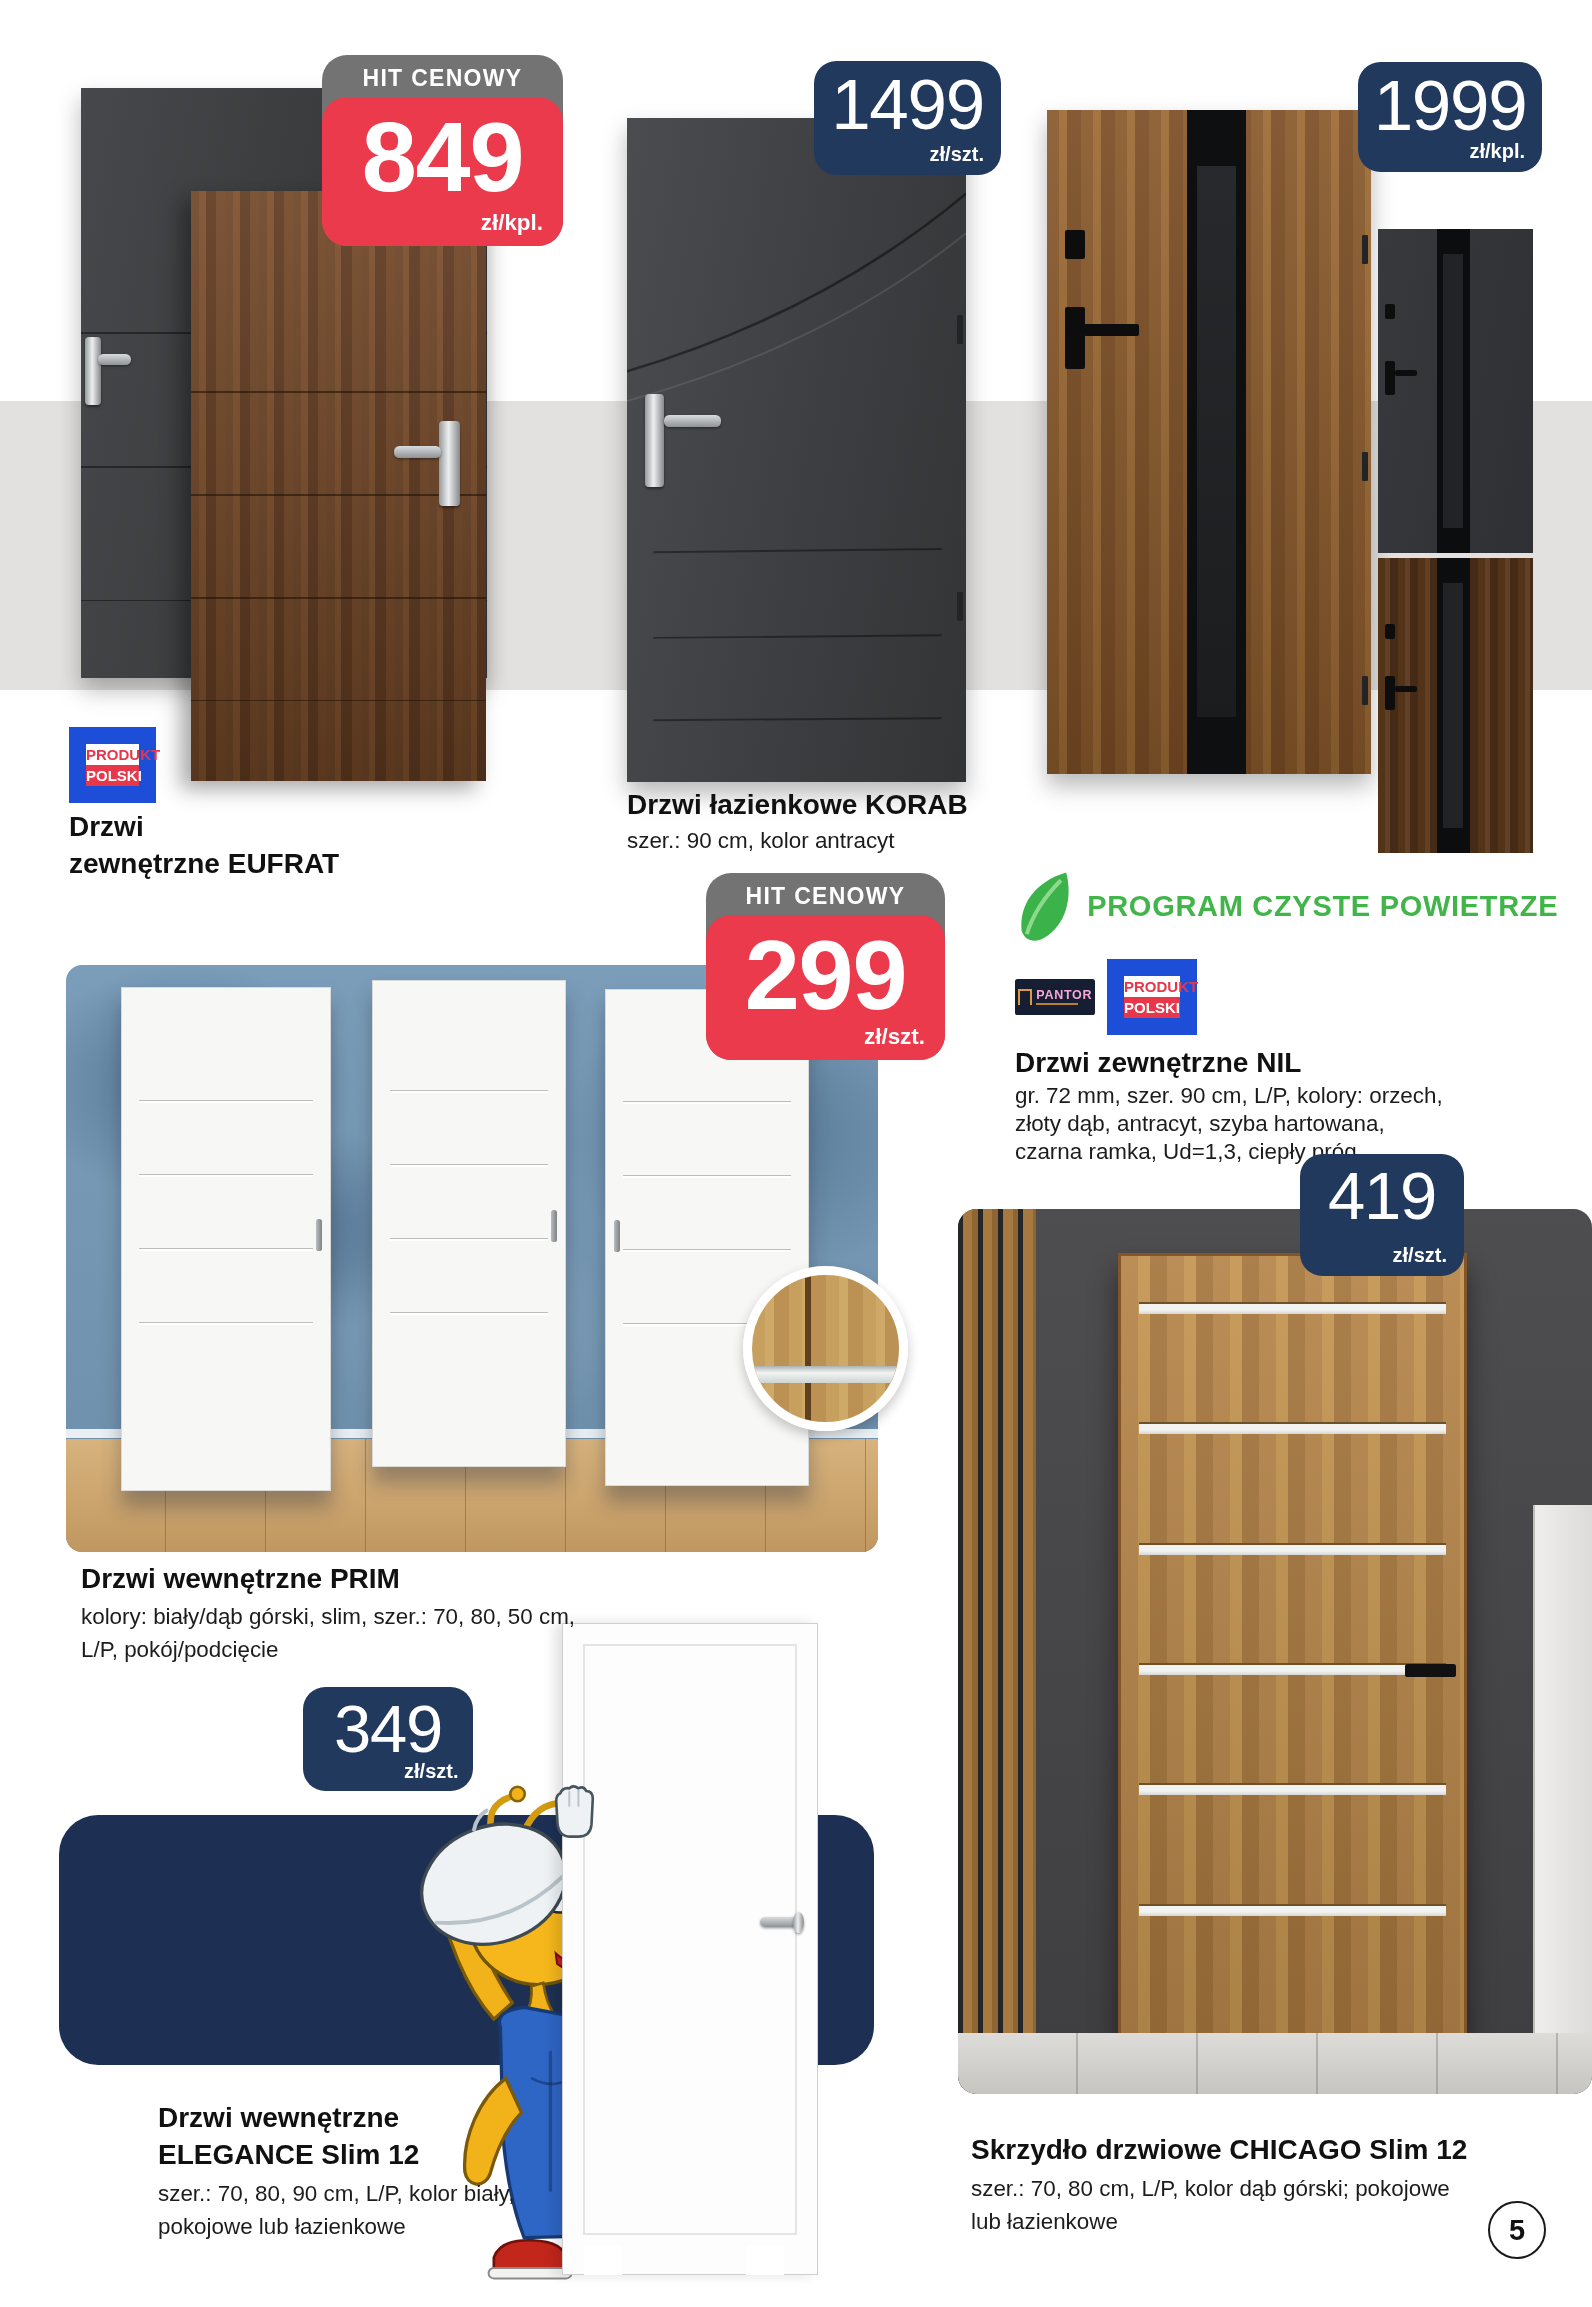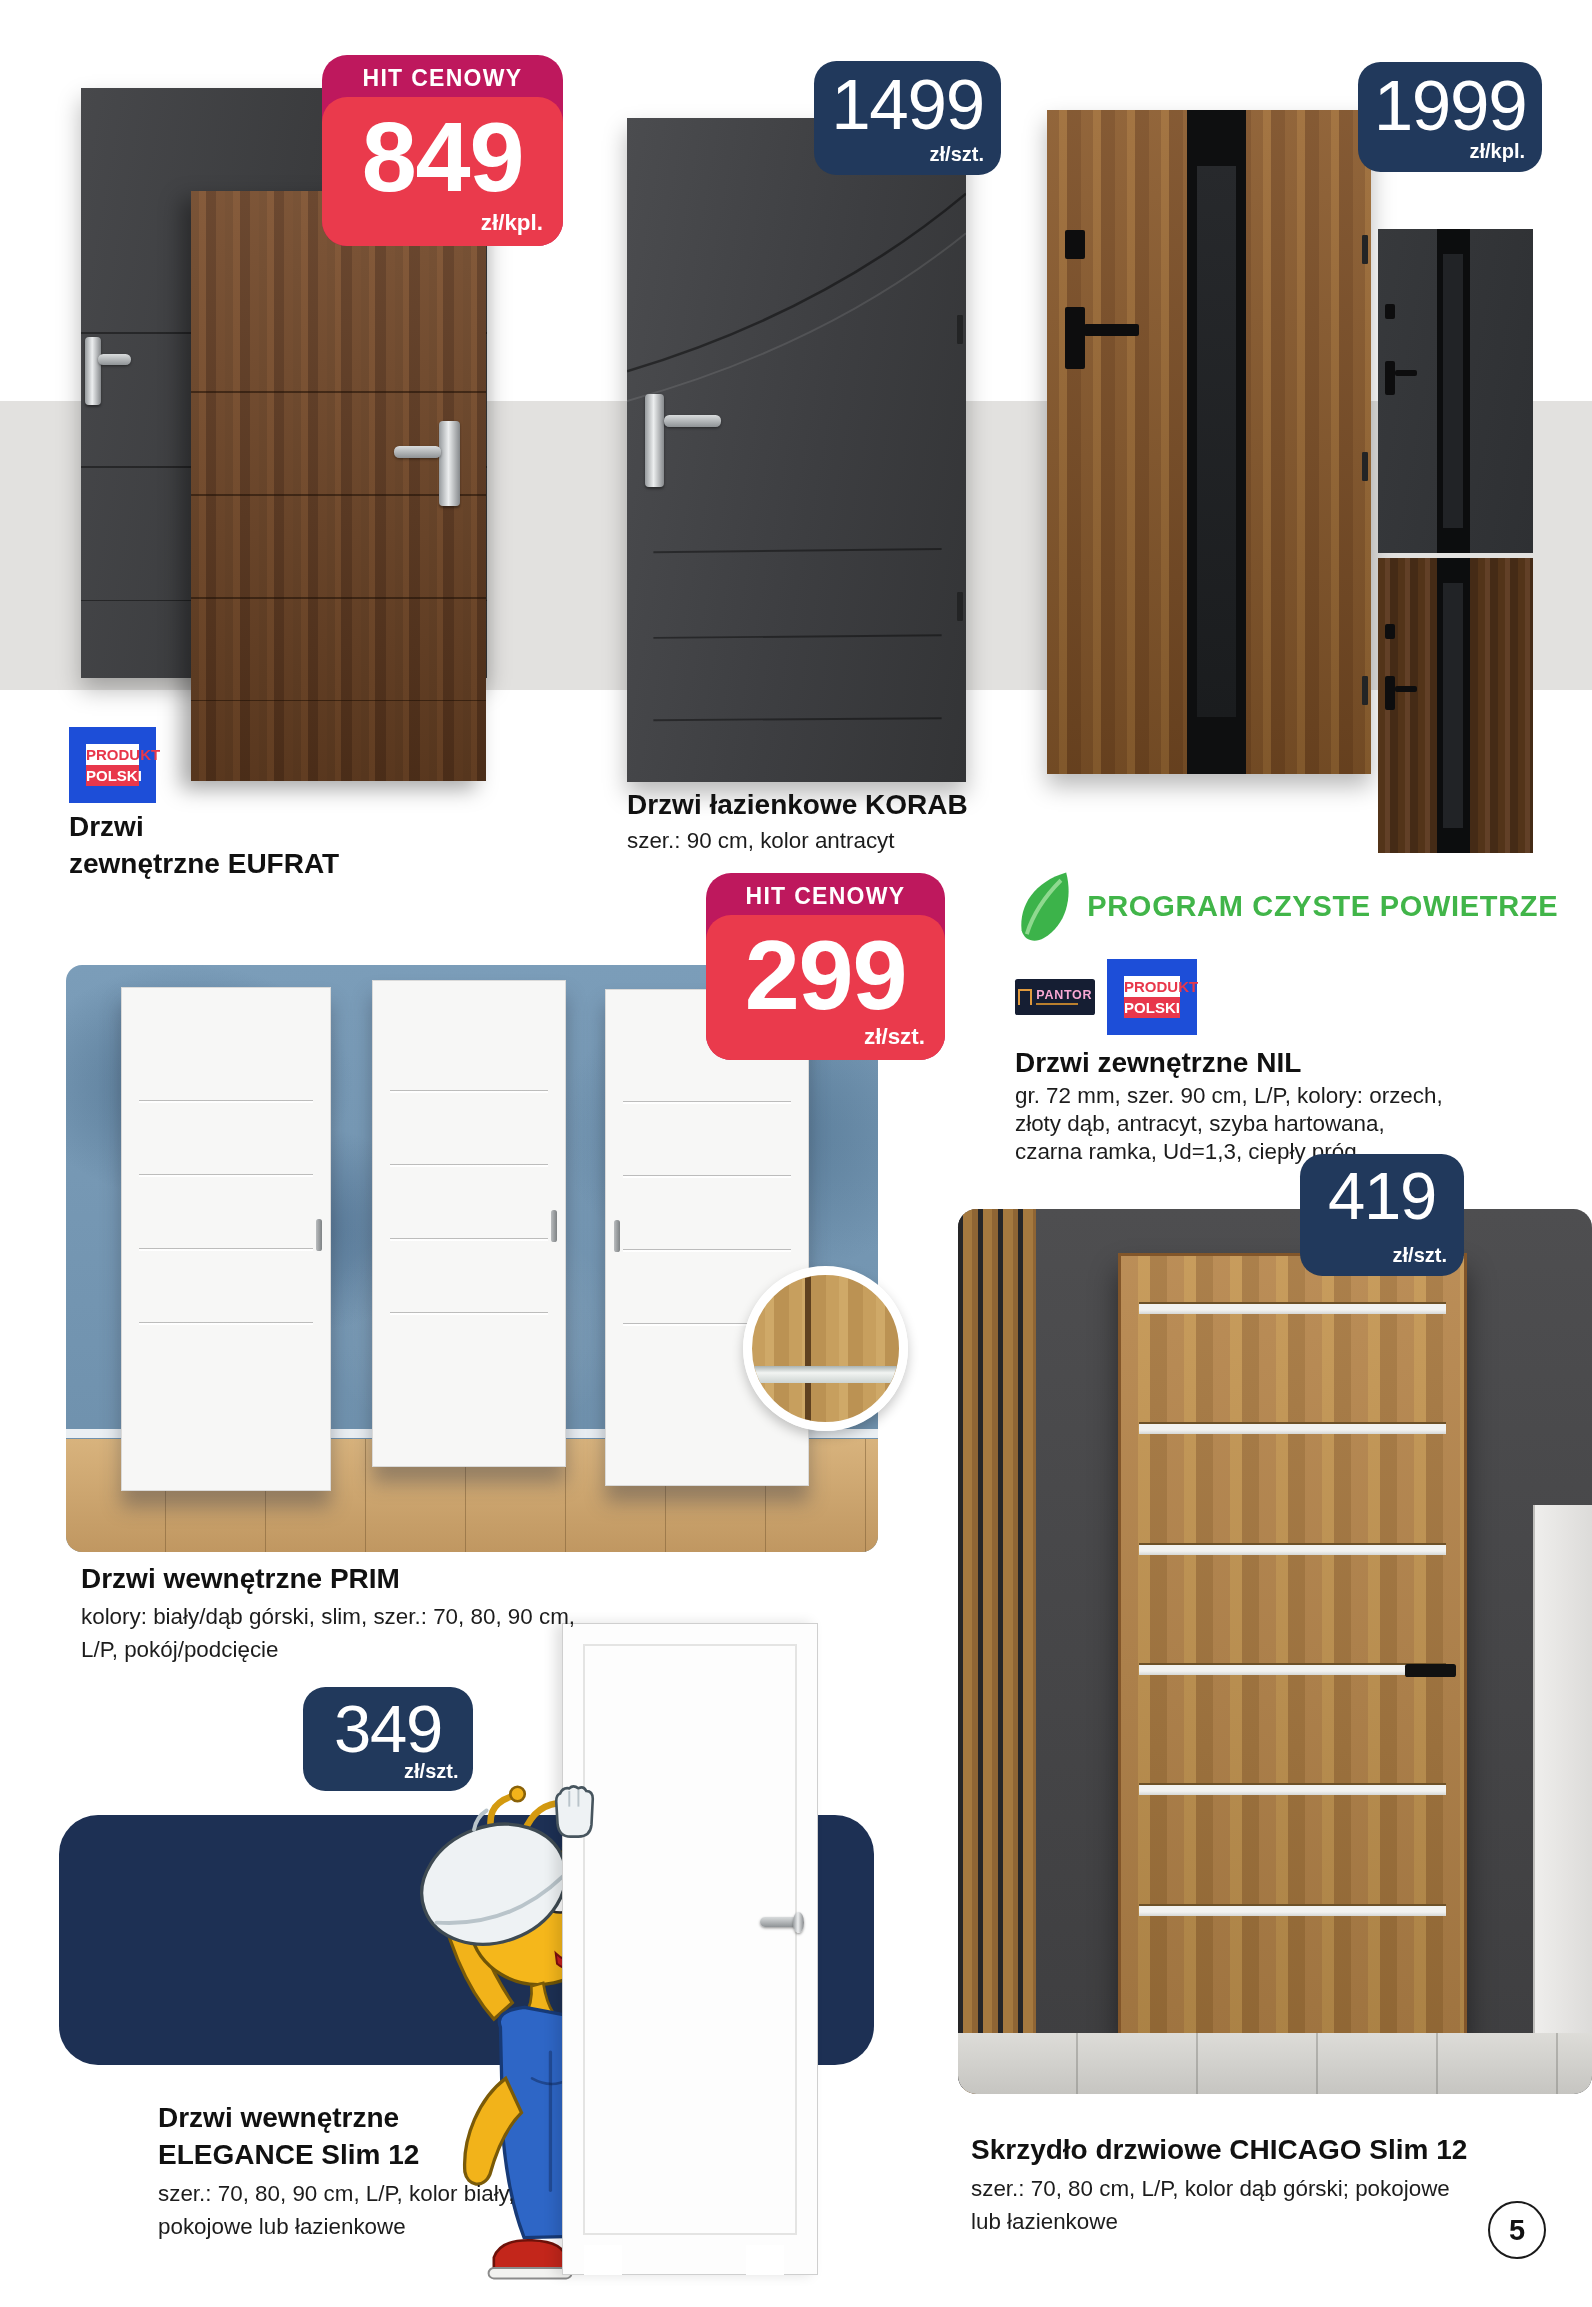--- a/index.html
+++ b/index.html
@@ -7,21 +7,21 @@
   .abs{position:absolute;}
 
   
   .gray-band{left:0;top:401px;width:1592px;height:289px;background:#e2e1df;}
 
   
   .pbadge{border-radius:22.4px;background:#21395c;color:#fff;z-index:40;}
   .pbadge .num{position:absolute;left:0;right:0;top:2.6px;text-align:center;font-weight:400;font-size:71px;letter-spacing:-1.3px;}
   .pbadge .unit{position:absolute;right:17px;bottom:9.2px;font-weight:700;font-size:20px;}
   .pbadge.small .num{font-size:67px;}
-  .hitbadge{border-radius:25px;background:#be185d;z-index:40;}
+  .hitbadge{border-radius:25px;background:#737373;z-index:40;}
   .hit-band{position:absolute;left:0;right:0;top:0;height:46px;display:flex;align-items:center;justify-content:center;
             color:#fff;font-weight:700;font-size:23px;letter-spacing:1.3px;}
   .hit-red{position:absolute;left:0;right:0;top:42px;bottom:0;background:#ea3a4c;border-radius:25px;}
   .hit-red .num{position:absolute;left:0;right:0;top:2.6px;text-align:center;font-weight:700;font-size:99px;color:#fff;letter-spacing:-1.3px;}
   .hit-red .unit{position:absolute;right:20px;bottom:10.5px;font-weight:700;font-size:22.4px;color:#fff;}
 
   
   .tblock{color:#1a1a1a;z-index:30;}
   .title{font-weight:700;font-size:28px;line-height:37px;color:#111;}
   .desc{font-size:22.4px;line-height:33px;color:#1c1c1c;}
@@ -278,21 +278,21 @@
     <div class="hit-band">HIT CENOWY</div>
     <div class="hit-red">
       <div class="num">299</div>
       <div class="unit">zł/szt.</div>
     </div>
   </div>
 
   <div class="abs tblock" style="left:81px;top:1560px;width:592px;">
     <div class="title">Drzwi wewnętrzne PRIM</div>
     <div class="desc" style="margin-top:2.6px;">
-      <div>kolory: biały/dąb górski, slim, szer.: 70, 80, 90 cm,</div>
+      <div>kolory: biały/dąb górski, slim, szer.: 70, 80, 50 cm,</div>
       <div>L/P, pokój/podcięcie</div>
     </div>
   </div>
 
   <div class="abs chi-photo">
     <div class="chi-slats"></div>
     <div class="chi-wardrobe"></div>
     <div class="chi-door">
       <div class="chi-stripe" style="top:46px;"></div>
       <div class="chi-stripe" style="top:166px;"></div>

